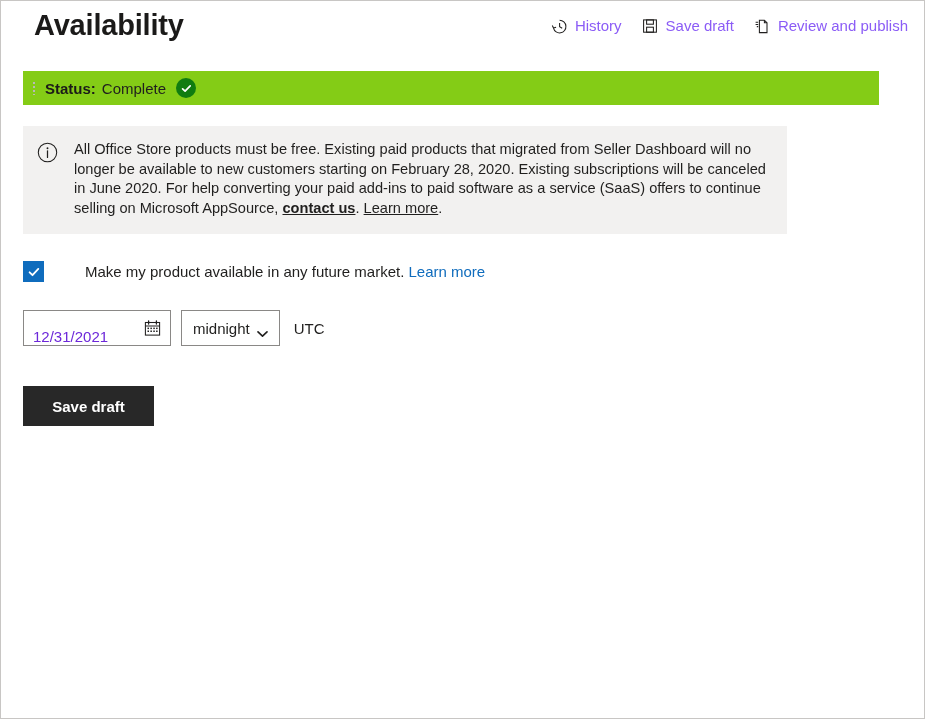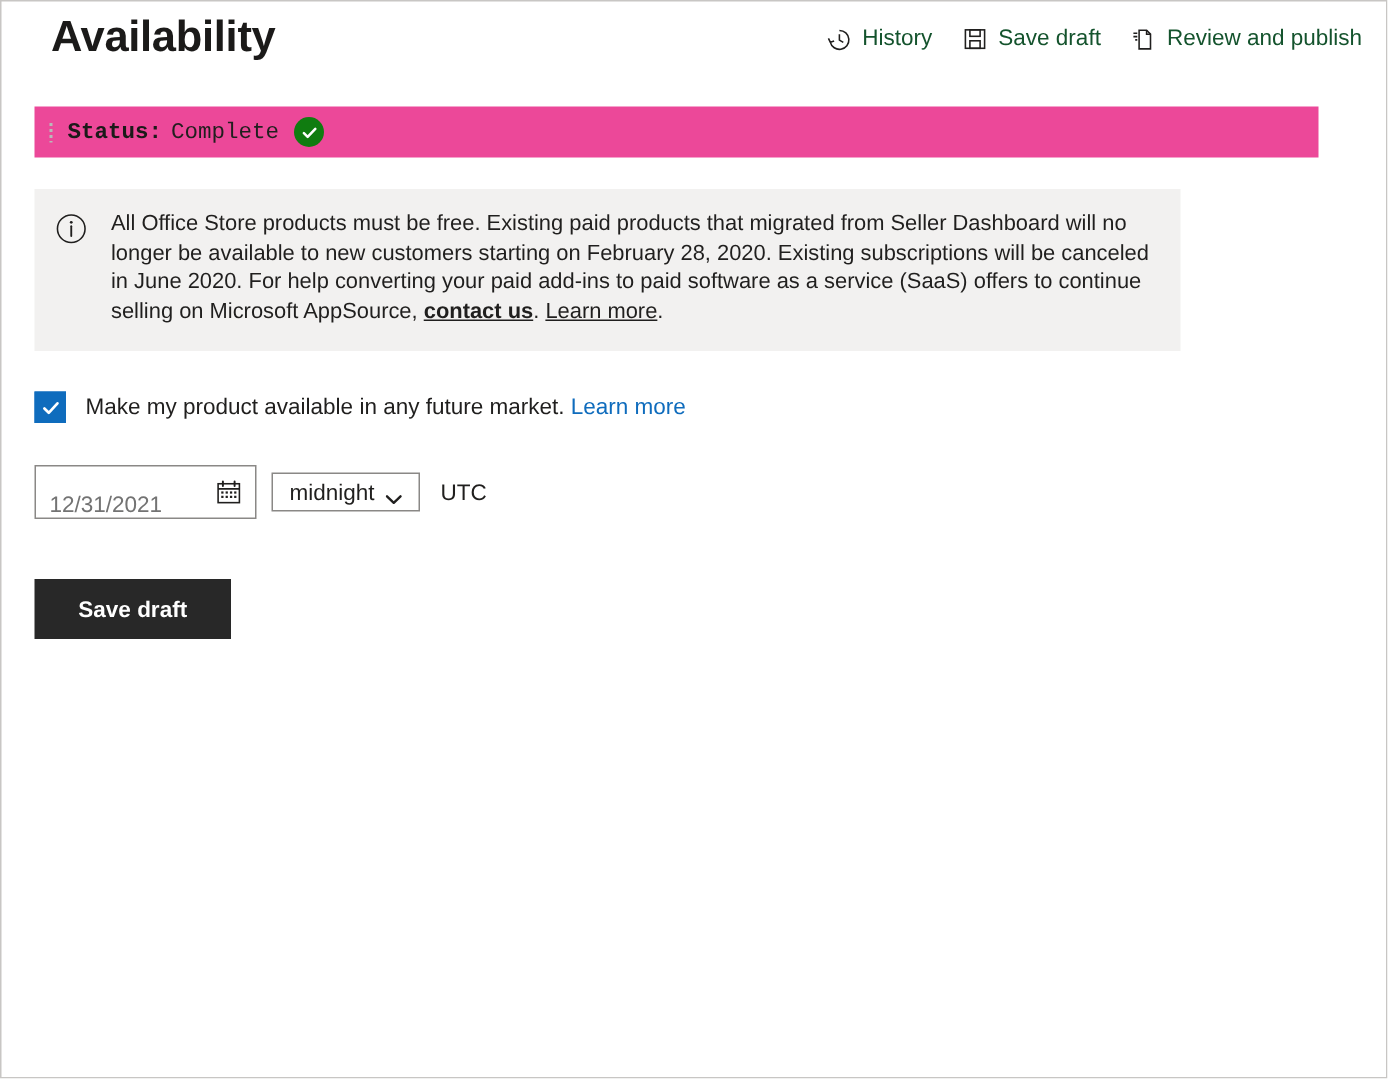--- a/index.html
+++ b/index.html
@@ -43,44 +43,43 @@
     top: 16px;
     display: flex;
     align-items: center;
     gap: 20px;
   }
   .header-action {
     display: flex;
     align-items: center;
     gap: 7px;
     font-size: 15px;
-    color: #14532d;
+    color: #8b5cf6;
     cursor: pointer;
     white-space: nowrap;
     line-height: 18px;
   }
   .header-action .hicon {
     display: inline-flex;
     align-items: center;
     justify-content: center;
     width: 17px;
     height: 17px;
   }
   .header-action svg { display: block; }
 
   
   .status-bar {
     margin: 18px 0 0 22px;
     width: 856px;
     height: 34px;
-    background: #ec4899;
+    background: #84cc16;
     display: flex;
     align-items: center;
     padding-left: 10px;
-    font-family: Liberation Mono, monospace;
   }
   .status-grip {
     width: 2px;
     height: 13px;
     margin-right: 10px;
     background: repeating-linear-gradient(
       to bottom,
       #b9b9b9 0px, #b9b9b9 2px,
       transparent 2px, transparent 4px
     );
@@ -173,20 +172,21 @@
     font-size: 15px;
     color: #201f1e;
     line-height: 20px;
   }
 
   
   .check-row {
     display: flex;
     align-items: center;
     margin: 27px 0 0 22px;
+    gap: 28px;
   }
   .checkbox {
     width: 21px;
     height: 21px;
     background: #0f6cbd;
     border: 1px solid #0f6cbd;
     display: inline-flex;
     align-items: center;
     justify-content: center;
     cursor: pointer;
@@ -211,36 +211,36 @@
     width: 148px;
     height: 36px;
     border: 1px solid #8a8886;
     background: #ffffff;
     display: flex;
     align-items: center;
     cursor: text;
   }
   .date-value {
     font-size: 15px;
-    color: #737373;
+    color: #6d28d9;
     padding-left: 9px;
     margin-top: 16px;
   }
   .cal-icon {
     position: absolute;
     right: 9px;
     top: 50%;
     transform: translateY(-50%);
     width: 17px;
     height: 17px;
     cursor: pointer;
   }
   .time-select {
     margin-left: 10px;
-    height: 26px;
+    height: 36px;
     min-width: 96px;
     border: 1px solid #8a8886;
     background: #ffffff;
     display: flex;
     align-items: center;
     justify-content: center;
     gap: 7px;
     padding: 0 11px;
     cursor: pointer;
   }

